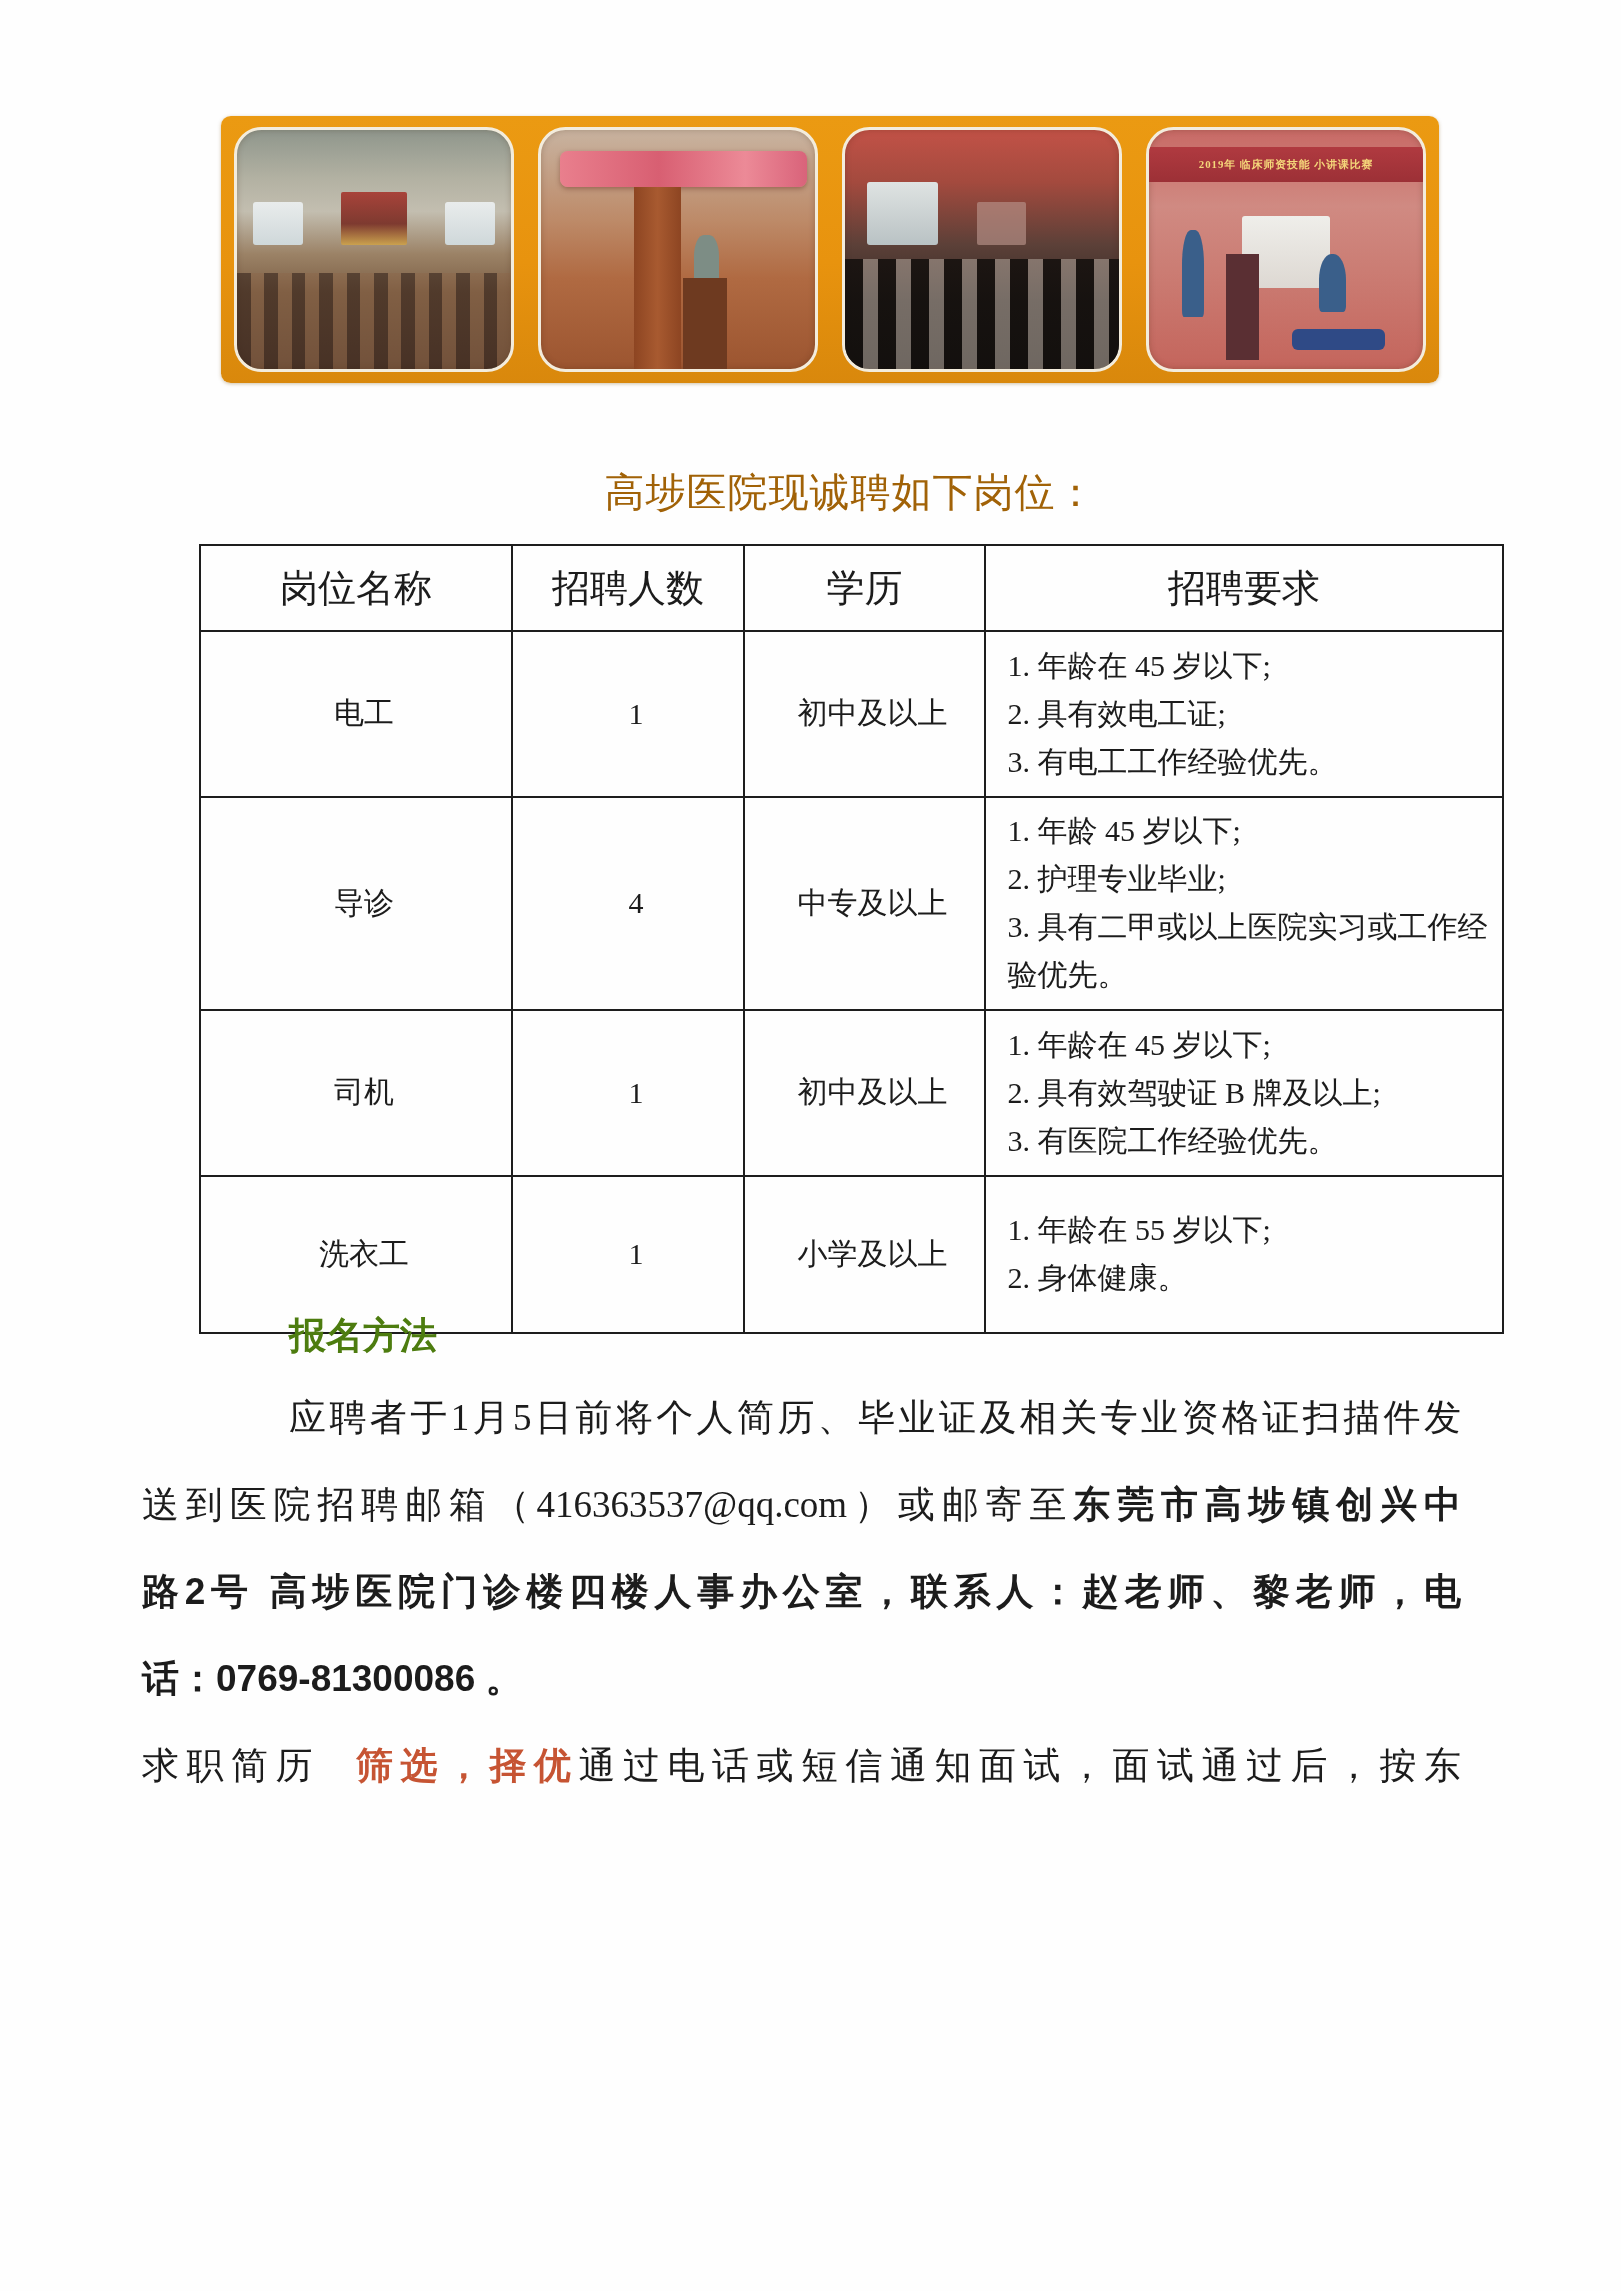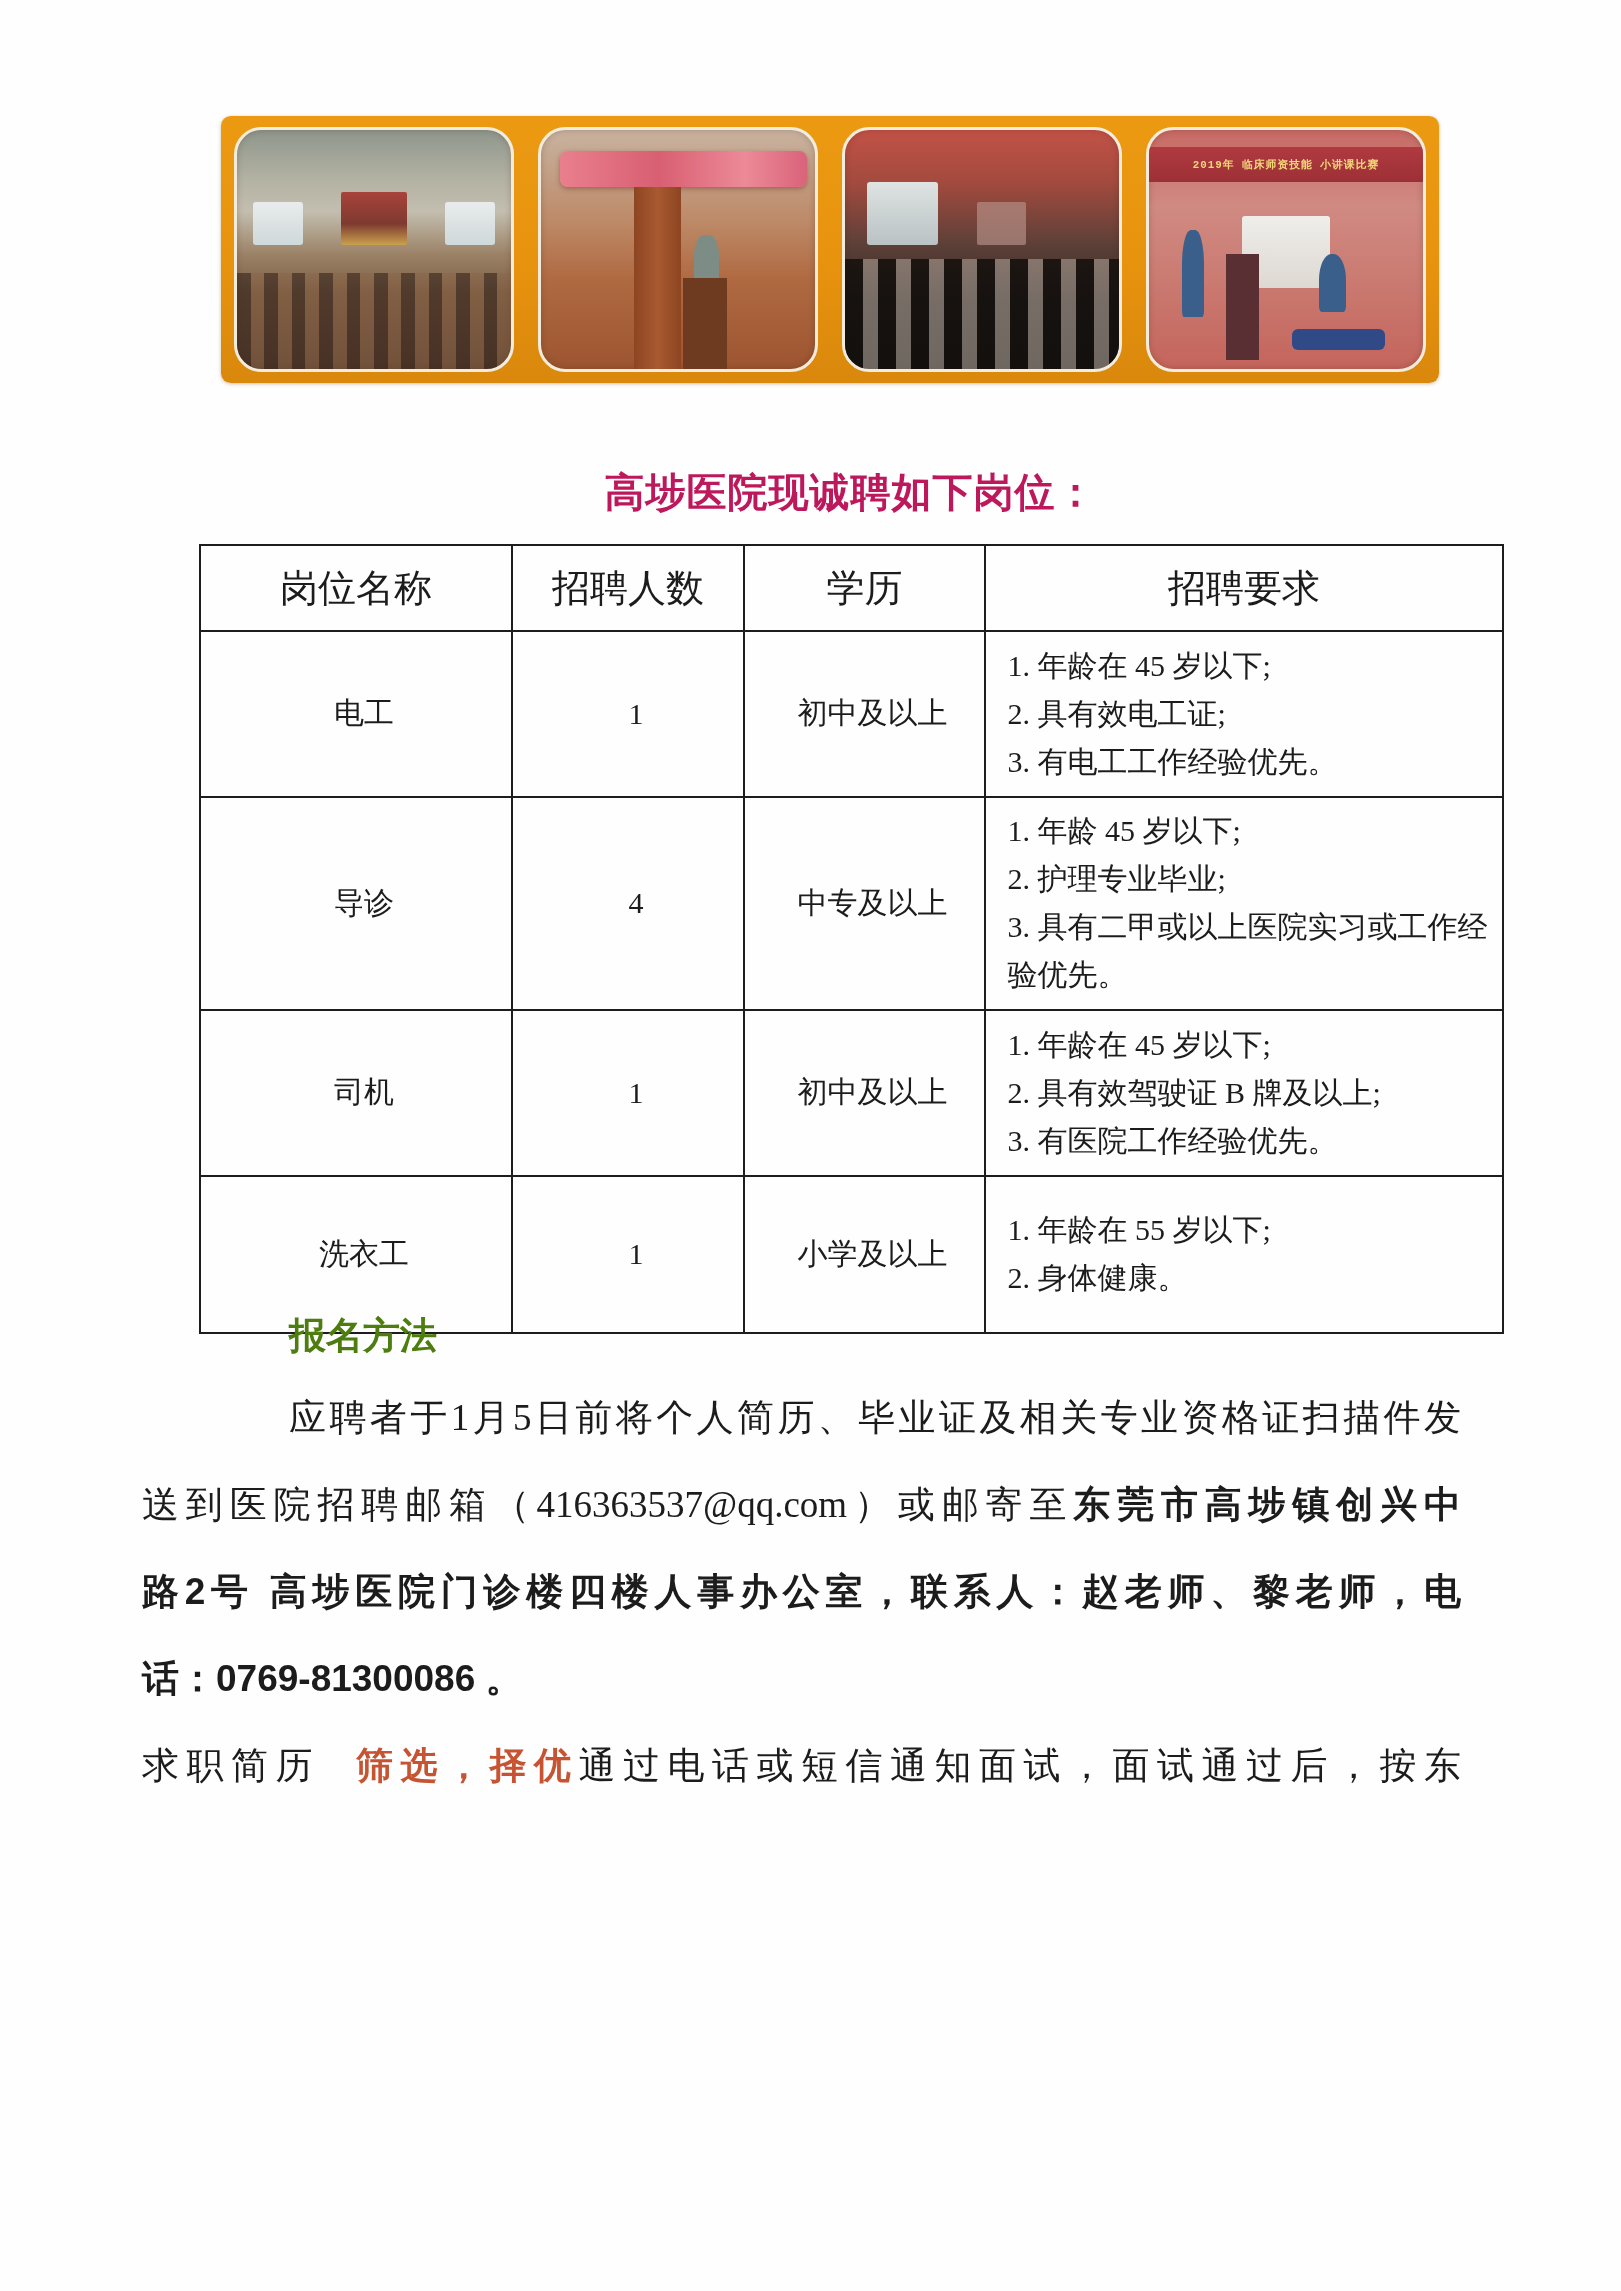--- a/index.html
+++ b/index.html
@@ -53,37 +53,37 @@
   .p2 .fig { position: absolute; left: 56%; top: 44%; width: 9%; height: 22%; background: #7d8d85; border-radius: 40% 40% 10% 10%; }
   .p2 .podium { position: absolute; left: 52%; top: 62%; width: 16%; height: 38%; background: #6e3a20; }
 
   .p3 .scr { left: 8%; top: 22%; width: 26%; height: 26%; background: linear-gradient(180deg,#dfe3e2,#b9c2c4); }
   .p3 .dais { position: absolute; left: 48%; top: 30%; width: 18%; height: 18%; background: #b8938a; opacity:.65; border-radius: 2px; }
   .p3 .aud { position: absolute; left: 0; bottom: 0; width: 100%; height: 46%;
     background: repeating-linear-gradient(90deg, rgba(15,12,10,.8) 0 17.6px, rgba(185,175,165,.5) 17.6px 33px); }
 
   .p4-banner { position: absolute; left: 0; top: 7%; width: 100%; height: 15%;
     background: linear-gradient(180deg,#b03a40,#9c3036); color: #f5d77a;
-    font-family: Liberation Mono, monospace; font-weight: 700; font-size: 10.8px;
+    font-family: Liberation Serif, serif; font-weight: 700; font-size: 10.8px;
     display: flex; align-items: center; justify-content: center; letter-spacing: 1px; white-space: nowrap; overflow: hidden; }
   .p4 .scr { left: 34%; top: 36%; width: 32%; height: 30%; background: linear-gradient(180deg,#efeeea,#ddd8d2); }
   .p4 .figA { position: absolute; left: 12%; top: 42%; width: 8%; height: 36%; background: #3a5f8a; border-radius: 40% 40% 8% 8%; }
   .p4 .figB { position: absolute; left: 62%; top: 52%; width: 10%; height: 24%; background: #3a5f8a; border-radius: 45% 45% 10% 10%; }
   .p4 .podium { position: absolute; left: 28%; top: 52%; width: 12%; height: 44%; background: #5a2f33; }
   .p4 .mat { position: absolute; left: 52%; bottom: 8%; width: 34%; height: 9%; background: #2f4a86; border-radius: 5.9px; }
 
   
   .recruit-title {
     position: absolute;
     left: 199px; top: 465px;
     width: 1303px;
     text-align: center;
     font-size: 40px;
-    font-weight: 700;
-    color: #be185d;
+    font-weight: 400;
+    color: #a16207;
     letter-spacing: 1px;
   }
 
   
   table.positions {
     position: absolute;
     left: 199px; top: 544px;
     width: 1303px;
     border-collapse: collapse;
     table-layout: fixed;

